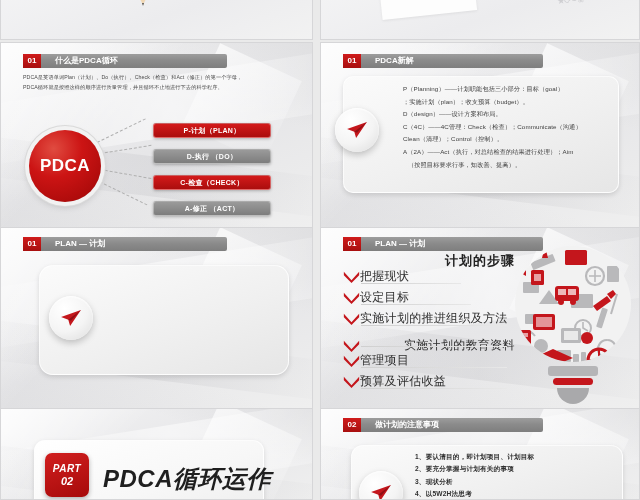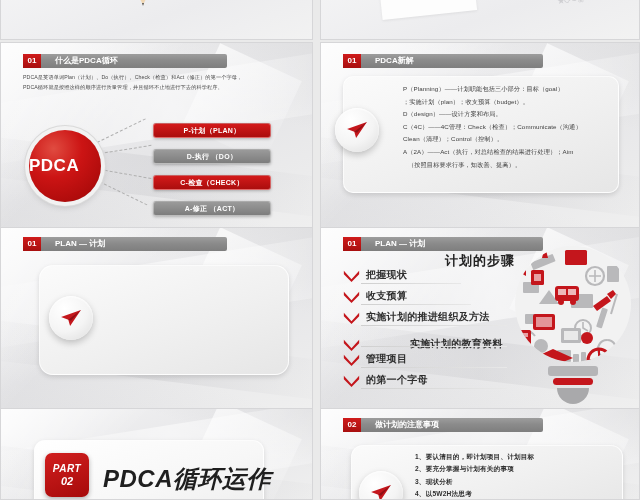--- a/index.html
+++ b/index.html
@@ -61,21 +61,21 @@
   }
   .disc svg{display:block;}
 
   
   .para{position:absolute;font-size:5.2px;line-height:9.5px;color:#4a4a4a;
         width:230px;letter-spacing:.1px;}
   .pdca-circle{
     position:absolute;width:72px;height:72px;border-radius:50%;
     background:radial-gradient(circle at 34% 26%,#e04b40 0%,#cc1414 40%,#9c0606 100%);
     box-shadow:0 0 0 4px #f2f2f2, 0 0 0 5px #d9d9d9, 0 3px 8px rgba(0,0,0,.28);
-    display:flex;align-items:center;
+    display:flex;align-items:center;justify-content:center;
   }
   .pdca-circle span{color:#fff;font-size:17px;font-weight:bold;letter-spacing:.5px;}
   .pbtn{
     position:absolute;height:15px;width:118px;border-radius:3px;
     font-size:7px;font-weight:bold;color:#fff;
     display:flex;align-items:center;justify-content:center;
     box-shadow:0 1px 3px rgba(0,0,0,.25);border:1px solid rgba(255,255,255,.35);
     box-sizing:border-box;letter-spacing:.3px;
   }
   .pbtn.red{background:linear-gradient(180deg,#d31a1a,#ab0d0d);}
@@ -86,21 +86,21 @@
   .p2line{font-size:6.2px;line-height:12.6px;color:#3e3e3e;white-space:nowrap;letter-spacing:.1px;}
 
   
   .p3title{font-size:9px;font-weight:bold;color:#2e2e2e;letter-spacing:.5px;}
   .p3body{font-size:7px;line-height:13px;color:#3c3c3c;}
 
   
   .p4title{position:absolute;font-size:13px;font-weight:bold;color:#232323;letter-spacing:1px;}
   .steprow{position:absolute;display:flex;align-items:center;width:215px;}
   .chev{width:17px;height:13px;flex:0 0 17px;}
-  .steptxt{font-size:10px;font-weight:bold;color:#2f2f2f;margin-left:6px;white-space:nowrap;letter-spacing:.3px;}
+  .steptxt{font-size:12px;font-weight:normal;color:#2f2f2f;white-space:nowrap;letter-spacing:.3px;}
   .stepline{position:absolute;height:1px;background:linear-gradient(90deg,#cfcfcf,#e8e8e8);}
 
   
   .partbox{
     position:absolute;width:44px;height:44px;border-radius:7px;
     background:linear-gradient(160deg,#d11f1f,#a60a0a);
     box-shadow:0 2px 5px rgba(0,0,0,.3);
     color:#fff;display:flex;flex-direction:column;align-items:center;justify-content:center;
     font-weight:bold;
   }
@@ -293,21 +293,21 @@
           <path d="M1 2 L10 12 L19 2 L19 6 L10 15 L1 6 Z" fill="#c4161c"></path>
         </svg>
       <span class="steptxt">把握现状</span>
     </div>
     <div class="stepline" style="left:40px;top:55px;width:100px;"></div>
 
     <div class="steprow" style="left:22px;top:61px;">
       <svg class="chev" viewBox="0 0 20 15">
           <path d="M1 2 L10 12 L19 2 L19 6 L10 15 L1 6 Z" fill="#c4161c"></path>
         </svg>
-      <span class="steptxt">收支预算</span>
+      <span class="steptxt">设定目标</span>
     </div>
     <div class="stepline" style="left:40px;top:76px;width:110px;"></div>
 
     <div class="steprow" style="left:22px;top:82px;text-align:right;">
       <svg class="chev" viewBox="0 0 20 15">
           <path d="M1 2 L10 12 L19 2 L19 6 L10 15 L1 6 Z" fill="#c4161c"></path>
         </svg>
       <span class="steptxt">实施计划的推进组织及方法</span>
     </div>
     <div class="stepline" style="left:40px;top:97px;width:146px;"></div>
@@ -325,21 +325,21 @@
           <path d="M1 2 L10 12 L19 2 L19 6 L10 15 L1 6 Z" fill="#c4161c"></path>
         </svg>
       <span class="steptxt">管理项目</span>
     </div>
     <div class="stepline" style="left:40px;top:139px;width:146px;"></div>
 
     <div class="steprow" style="left:22px;top:145px;">
       <svg class="chev" viewBox="0 0 20 15">
           <path d="M1 2 L10 12 L19 2 L19 6 L10 15 L1 6 Z" fill="#c4161c"></path>
         </svg>
-      <span class="steptxt">的第一个字母</span>
+      <span class="steptxt">预算及评估收益</span>
     </div>
     <div class="stepline" style="left:40px;top:160px;width:146px;"></div>
   </div>
 
   <div class="slide" style="left:0;top:408px;width:313px;height:92px;font-style:italic;">
     <div class="poly a"></div>
     <div class="poly b"></div>
     <div class="poly c"></div>
 
     <div class="card" style="left:33px;top:31px;width:230px;height:72px;border-radius:11px;

